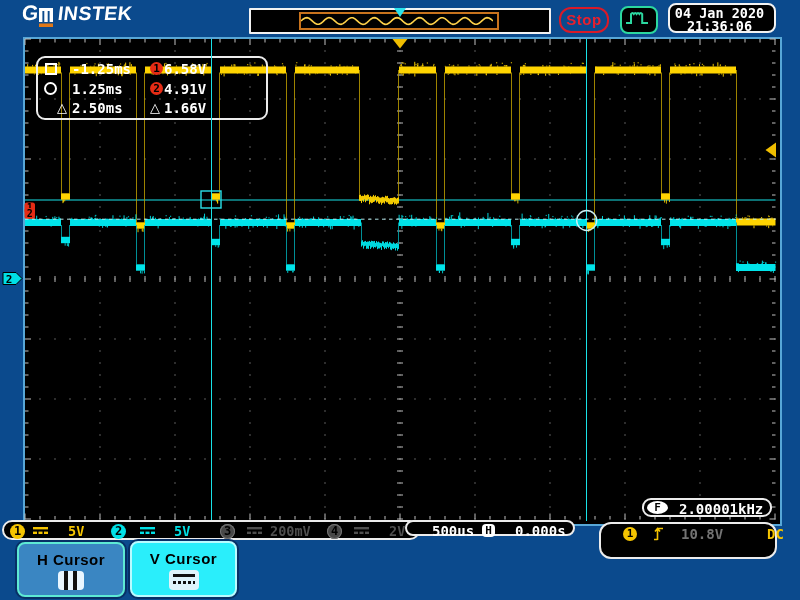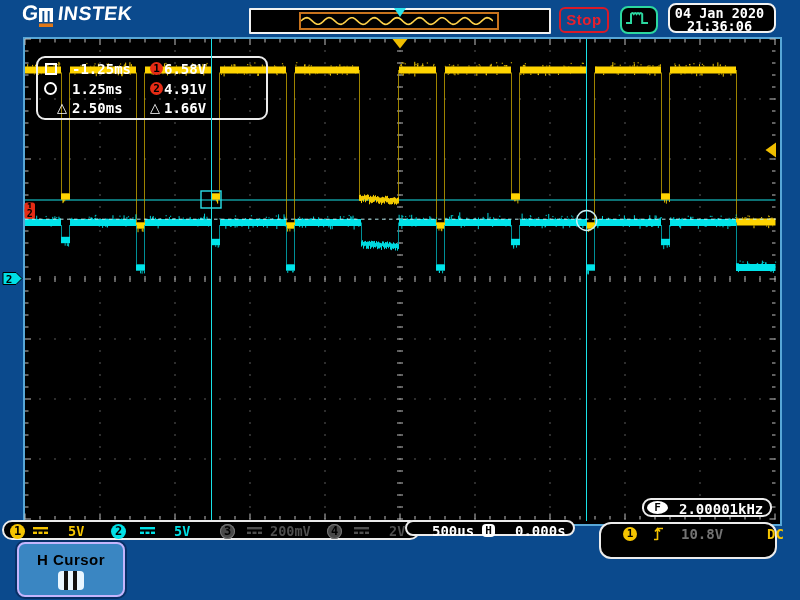--- a/index.html
+++ b/index.html
@@ -7,21 +7,21 @@
          font-family:"DejaVu Sans Mono",monospace;}
   .abs{position:absolute;}
 
   
   #logo{left:22px;top:4px;height:20px;display:flex;align-items:flex-start;color:#fff;}
   #logo .g{font:bold 21px "Liberation Sans",sans-serif;transform:skewX(-6deg);letter-spacing:0;line-height:18px;}
   #logo .instek{font:bold 19.5px "Liberation Sans",sans-serif;transform:skewX(-7deg);letter-spacing:0.5px;line-height:18px;margin-left:2px;}
   #preview-box{left:249px;top:8px;width:298px;height:22px;background:#000;border:2px solid #f2f2f2;border-radius:1px;}
   #preview-window{position:absolute;left:48px;top:2px;width:196px;height:14px;border:2px solid #c8731d;background:#000;}
   #preview-marker{position:absolute;left:143px;top:-2px;width:0;height:0;border-left:6px solid transparent;border-right:6px solid transparent;border-top:9px solid #2ae2ea;}
-  #stop-btn{left:559px;top:7px;width:46px;height:22px;border:2px solid #d91a28;border-radius:6px;
+  #stop-btn{left:559px;top:7px;width:46px;height:22px;border:2px solid #d91a28;border-radius:12px;
             color:#e8202e;font:bold 15px "Liberation Sans",sans-serif;text-align:center;line-height:21px;letter-spacing:0.5px;}
   #trig-btn{left:620px;top:6px;width:34px;height:24px;border:2px solid #2cd8a0;border-radius:8px;background:#000;}
   #datetime-box{left:668px;top:3px;width:108px;height:30px;background:#000;border:2px solid #f2f2f2;border-radius:8px;
                 color:#fff;font:bold 13.5px "DejaVu Sans Mono",monospace;text-align:center;padding:2px 5px 0 0;box-sizing:border-box;line-height:13px;}
 
   
   #screen-frame{left:22.5px;top:37px;width:755.5px;height:485px;background:#000;border:2px solid #57a7d7;}
   #scope-svg,#cursor-svg{left:0;top:0;}
 
   
@@ -53,21 +53,21 @@
   #tb-box .tbv{position:absolute;top:1px;color:#fff;font:bold 14px "DejaVu Sans Mono",monospace;}
   #tb-box .hic{position:absolute;left:75px;top:2px;width:13px;height:13px;background:#fff;border-radius:4px;
                color:#000;font:bold 11px "DejaVu Sans Mono",monospace;text-align:center;line-height:13px;}
   #trg-box .tnum{position:absolute;left:22px;top:3px;width:14px;height:14px;border-radius:50%;background:#f5c400;
                  color:#000;font:bold 11px "DejaVu Sans Mono",monospace;text-align:center;line-height:14px;}
   #trg-box .tlev{position:absolute;left:80px;top:2px;color:#737373;font:bold 14px "DejaVu Sans Mono",monospace;}
   #trg-box .tcp{position:absolute;left:153px;top:2px;color:#f5c400;font:bold 14px "DejaVu Sans Mono",monospace;margin-left:13px;}
 
   
   .menu-btn{border-radius:8px;box-sizing:border-box;}
-  #h-btn{left:17px;top:542px;width:108px;height:55px;background:#3a86c2;border:2px solid #c4b5fd;box-shadow:0 0 0 2px #073066;text-decoration:underline;}
+  #h-btn{left:17px;top:542px;width:108px;height:55px;background:#3a86c2;border:2px solid #5eead4;box-shadow:0 0 0 2px #073066;text-decoration:underline;}
   #v-btn{left:130px;top:541px;width:107px;height:56px;background:#2aeefb;border:2px solid #b8fbff;box-shadow:0 0 0 2px #073066;}
   .menu-label{position:absolute;width:100%;top:7px;text-align:center;color:#000;
               font:bold 15px "Liberation Sans",sans-serif;letter-spacing:0.5px;}
   .menu-icon{position:absolute;left:50%;transform:translateX(-50%);top:27px;background:#e9f6ff;border-radius:4px;}
   #h-btn .menu-icon{width:26px;height:19px;}
   #v-btn .menu-icon{width:30px;height:20px;background:#dff4fb;}
   .vbar{position:absolute;top:0;width:4px;height:100%;background:#101010;}
   .hline{position:absolute;left:4px;width:22px;height:3px;background:#101010;}
 </style>
 </head>
@@ -1946,14 +1946,21 @@
     <span class="tcp">DC</span>
   </div>
 
   <div id="h-btn" class="abs menu-btn">
     <div class="menu-label">H Cursor</div>
     <div class="menu-icon">
       <span class="vbar" style="left:6px"></span>
       <span class="vbar" style="left:15px"></span>
     </div>
   </div>
+  <div id="v-btn" class="abs menu-btn">
+    <div class="menu-label">V Cursor</div>
+    <div class="menu-icon">
+      <span class="hline" style="top:4px"></span>
+      <span class="hline" style="top:11px;background:repeating-linear-gradient(to right,#101010 0 3px,transparent 3px 5px);"></span>
+    </div>
+  </div>
 
 </div>
 
 </body></html>

